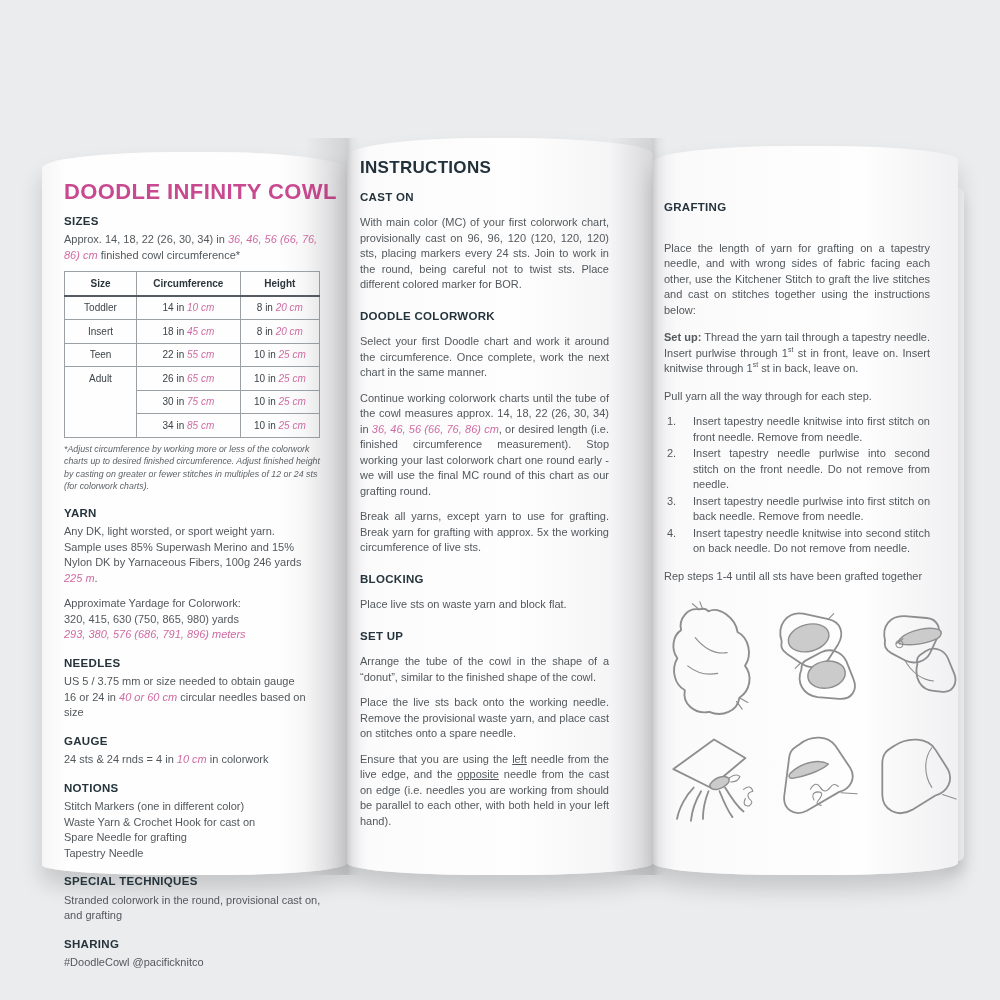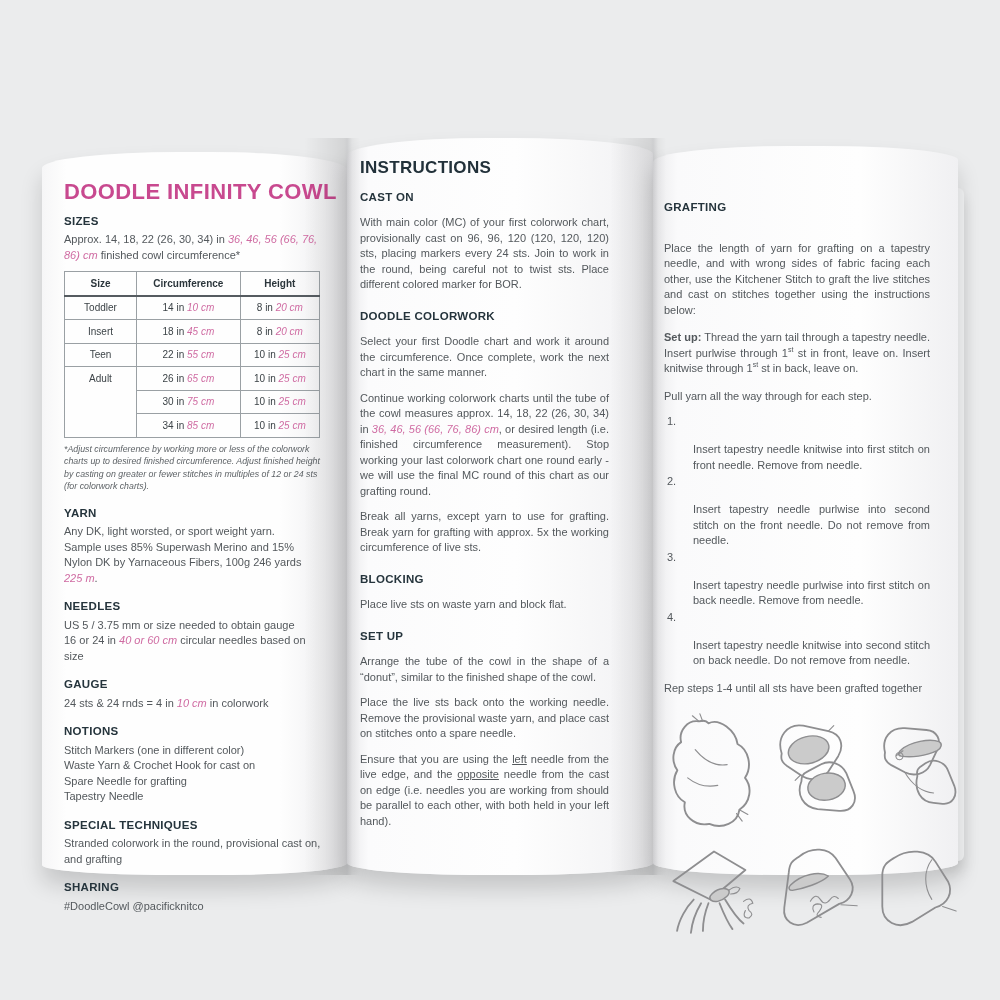--- a/index.html
+++ b/index.html
@@ -71,21 +71,21 @@
   .footnote{
     font-size:8.8px;line-height:12.5px;font-style:italic;color:#5d6266;
     margin-top:3px;
   }
   .line{display:block;}
 
   
   ol.steps{margin:10px 0 0 0;padding:0;list-style:none;}
   ol.steps li{display:flex;margin:0 0 1px 0;}
   ol.steps .num{width:26px;flex:none;padding-left:3px;}
-  ol.steps .txt{flex:1;text-align:justify;margin-top:28px;}
+  ol.steps .txt{flex:1;text-align:justify;}
 
   
   .sketches{display:grid;grid-template-columns:96px 92px 92px;gap:2px 6px;margin:14px 0 0 2px;}
   .sketches figure{margin:0;display:flex;align-items:center;justify-content:center;}
   .sk{stroke:#8e8e90;stroke-width:2;fill:none;stroke-linecap:round;stroke-linejoin:round;}
   .skf{stroke:#8e8e90;stroke-width:1.6;fill:#cbcbcb;stroke-linejoin:round;}
   .skt{stroke:#8e8e90;stroke-width:1.2;fill:none;stroke-linecap:round;}
 </style>
 </head>
 <body>
@@ -136,20 +136,25 @@
       </tr>
     </tbody>
       </table>
     <p class="footnote">*Adjust circumference by working more or less of the colorwork charts up to desired finished circumference. Adjust finished height by casting on greater or fewer stitches in multiples of 12 or 24 sts (for colorwork charts).</p>
 
     <h2 class="sec">YARN</h2>
     <p>
       <span class="line">Any DK, light worsted, or sport weight yarn.</span>
       <span>Sample uses 85% Superwash Merino and 15% Nylon DK by Yarnaceous Fibers, 100g 246 yards </span><span class="pink">225 m</span><span>.</span>
     </p>
+    <p class="gap">
+      <span class="line">Approximate Yardage for Colorwork:</span>
+      <span class="line">320, 415, 630 (750, 865, 980) yards</span>
+      <span class="line pink">293, 380, 576 (686, 791, 896) meters</span>
+    </p>
 
     <h2 class="sec">NEEDLES</h2>
     <p>
       <span class="line">US 5 / 3.75 mm or size needed to obtain gauge</span>
       <span>16 or 24 in </span><span class="pink">40 or 60 cm</span><span> circular needles based on size</span>
     </p>
 
     <h2 class="sec">GAUGE</h2>
     <p><span>24 sts &amp; 24 rnds = 4 in </span><span class="pink">10 cm</span><span> in colorwork</span></p>
 

